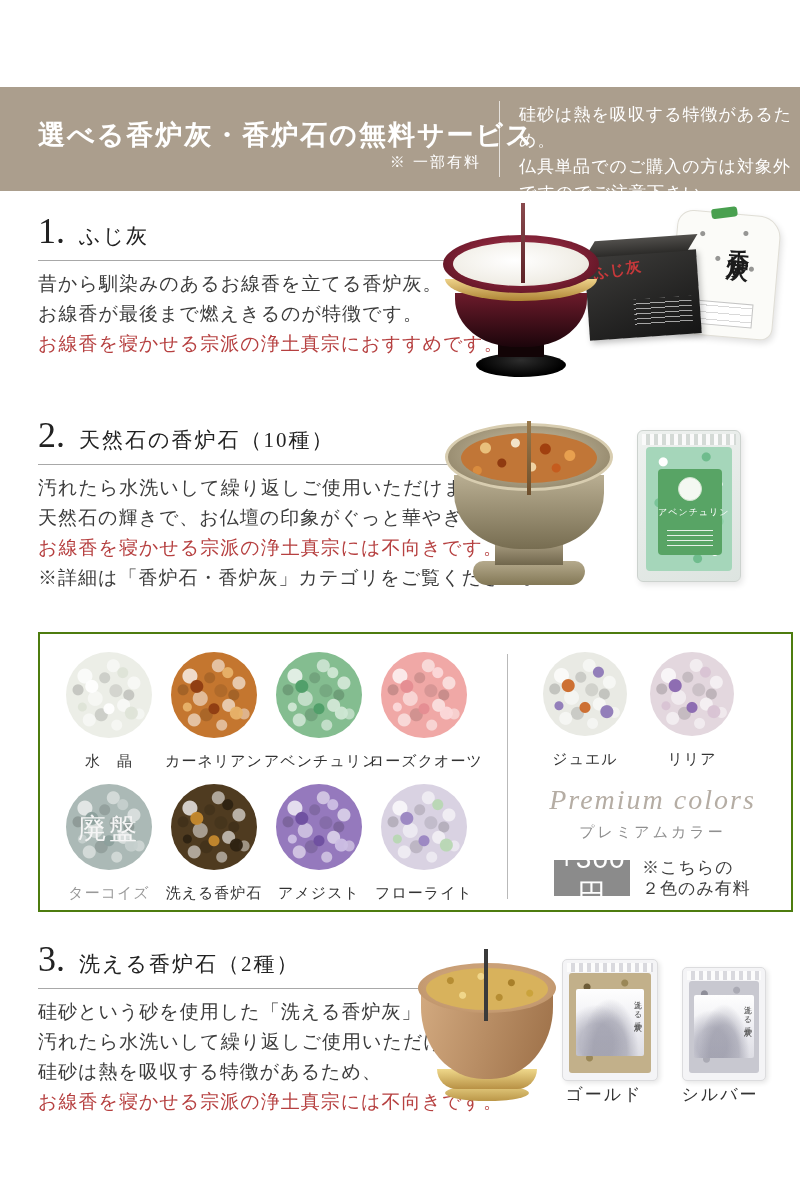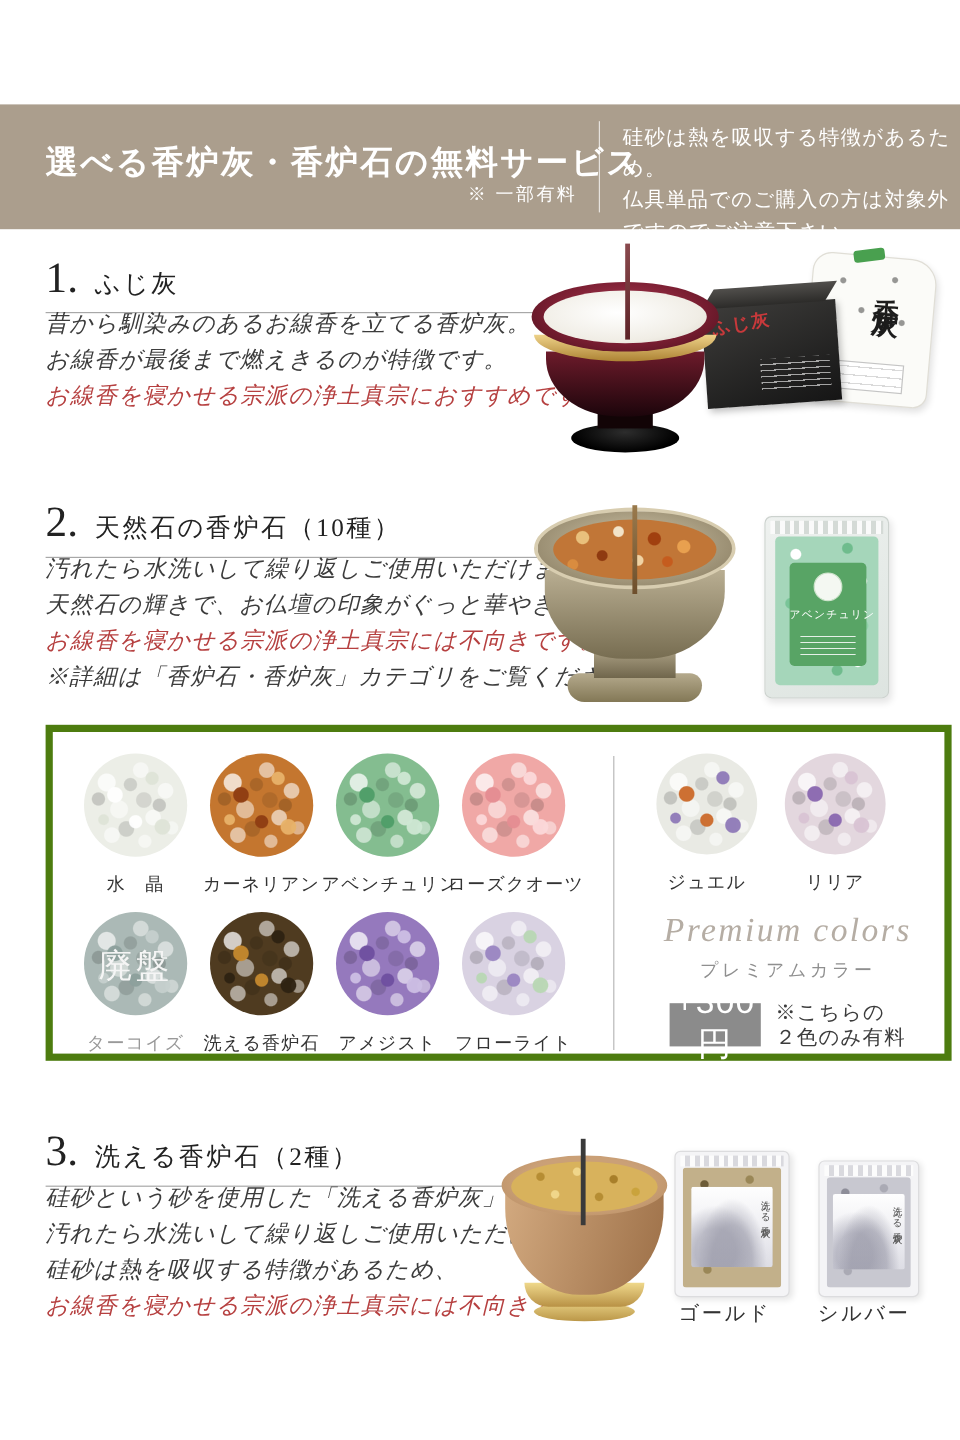--- a/index.html
+++ b/index.html
@@ -18,26 +18,26 @@
   .h-right { position:absolute; left:519px; top:15px; font-size:17px; line-height:26px; color:#fff; letter-spacing:1px; }
   .h-right span { display:block; }
 
   
   .section { position:absolute; left:38px; width:414px; }
   .sec1 { top:210px; } .sec2 { top:414px; } .sec3 { top:938px; }
   .sec-head { display:flex; align-items:baseline; gap:14px; font-family:"Liberation Serif", serif; }
   .sec-num { font-size:36px; color:#222; }
   .sec-title { font-size:21px; color:#222; letter-spacing:2px; }
   .sec-rule { margin-top:8px; height:1px; background:#a8a8a8; }
-  .sec-body { margin-top:0; font-family:"Liberation Serif", serif;font-style:italic; }
+  .sec-body { margin-top:13px; font-family:"Liberation Serif", serif; }
   .sec-body p { font-size:19px; line-height:20px; margin-bottom:10px; letter-spacing:1px; color:#3c3c3c; white-space:nowrap; }
   .sec-body p.red { color:var(--red,#b64343); }
 
   
-  .stones-box { position:absolute; left:38px; top:604px; width:755px; height:280px; border:6px solid #4d7c0f; background:#fff; }
+  .stones-box { position:absolute; left:38px; top:632px; width:755px; height:280px; border:2px solid #4d7c0f; background:#fff; }
   .v-divider { position:absolute; left:467px; top:20px; width:1px; height:245px; background:#b9b9b9; }
   .cell { position:absolute; width:110px; text-align:center; }
   .stone {
     position:relative; width:86px; height:86px; margin:0 auto; border-radius:50%;
     background:var(--c,#ddd);
   }
   .stone::before {
     content:""; position:absolute; inset:0; border-radius:50%;
     background:
       radial-gradient(circle at 22% 28%, rgba(255,255,255,.75) 0 7px, transparent 8px),

